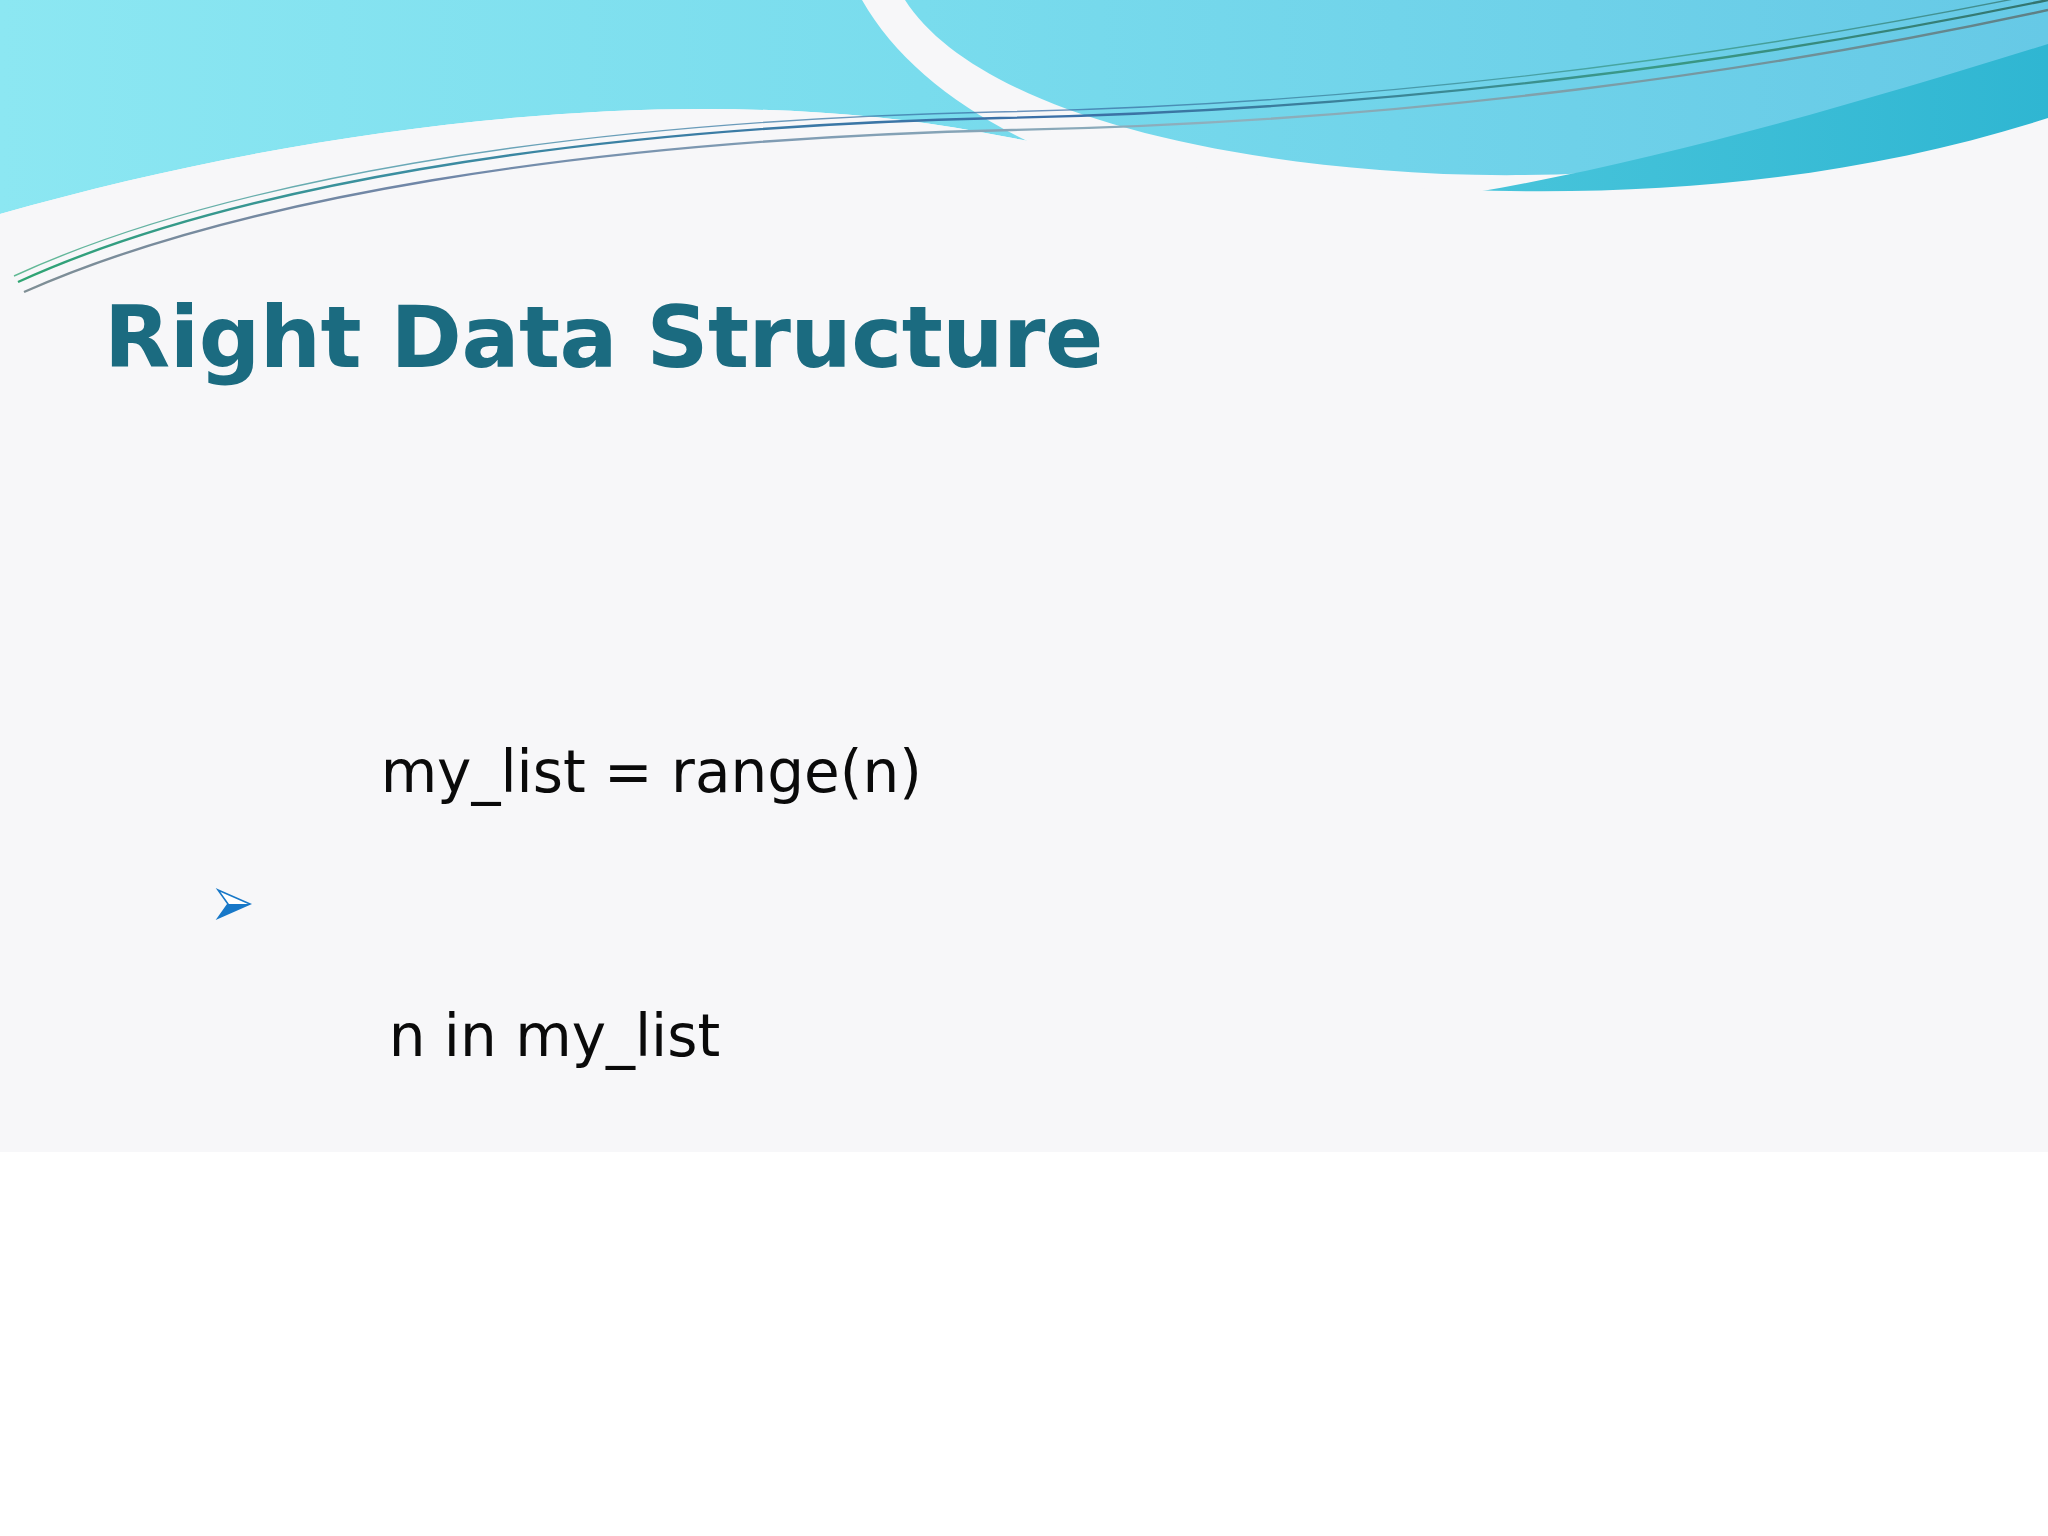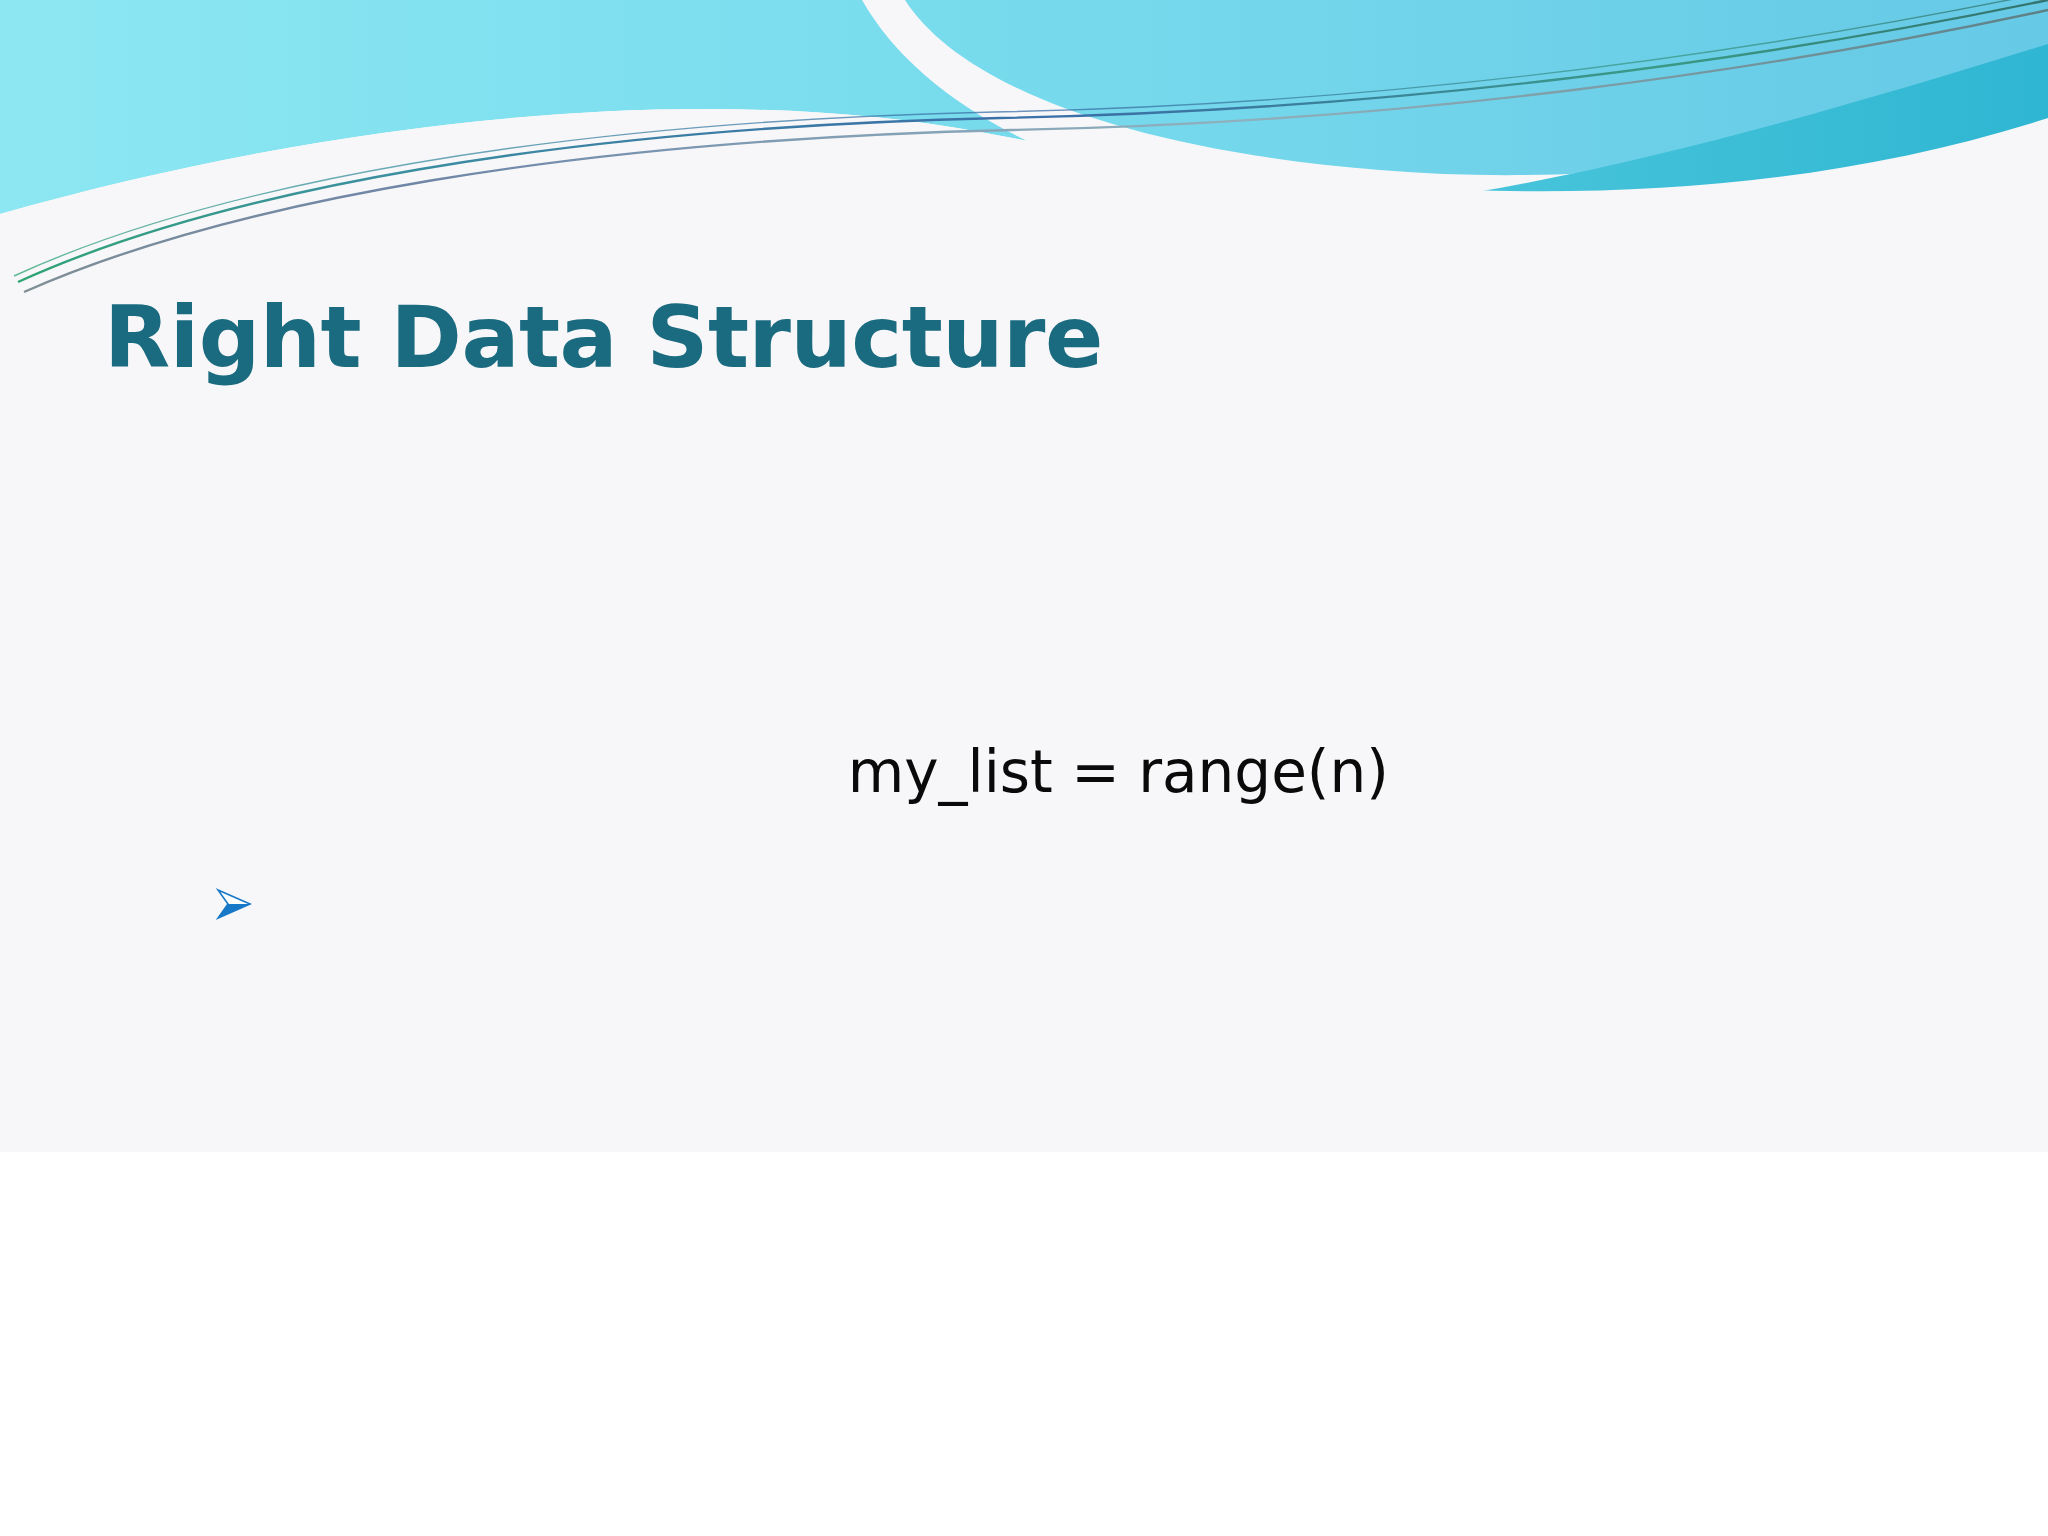--- a/index.html
+++ b/index.html
@@ -63,21 +63,20 @@
     font-family: "DejaVu Sans", "Liberation Sans", sans-serif;
     font-size: 58px;
     line-height: 88px;
     color: #0a0a0a;
     white-space: pre;
   }
 
   
   .line.bulleted {
     padding-left: 64px;
-    text-align: center;
   }
   .bullet-icon {
     position: absolute;
     left: 8px;
     top: 50%;
     transform: translateY(-50%);
     width: 40px;
     height: 40px;
     display: block;
   }
@@ -150,20 +149,23 @@
       <span class="bullet-icon">
         <svg viewBox="0 0 40 40" xmlns="http://www.w3.org/2000/svg">
           <path d="M4,6 L36,20 L4,34 L14,20 Z" fill="#1878c8"></path>
           <path d="M4,6 L36,20 L14,20 Z" fill="#ffffff"></path>
           <path d="M4,6 L36,20 L4,34 L14,20 Z" fill="none" stroke="#1878c8" stroke-width="1.6"></path>
         </svg>
       </span>
       <span>my_list = range(n)</span>
     </div>
 
+    <div class="line cont">
+      <span>n in my_list</span>
+    </div>
 
 
     <div class="line cont">
       
     </div>
 
   </div>
 </div>
 
 </body></html>

